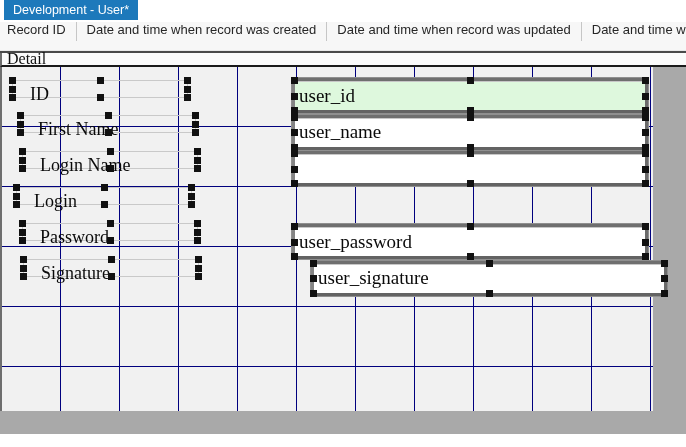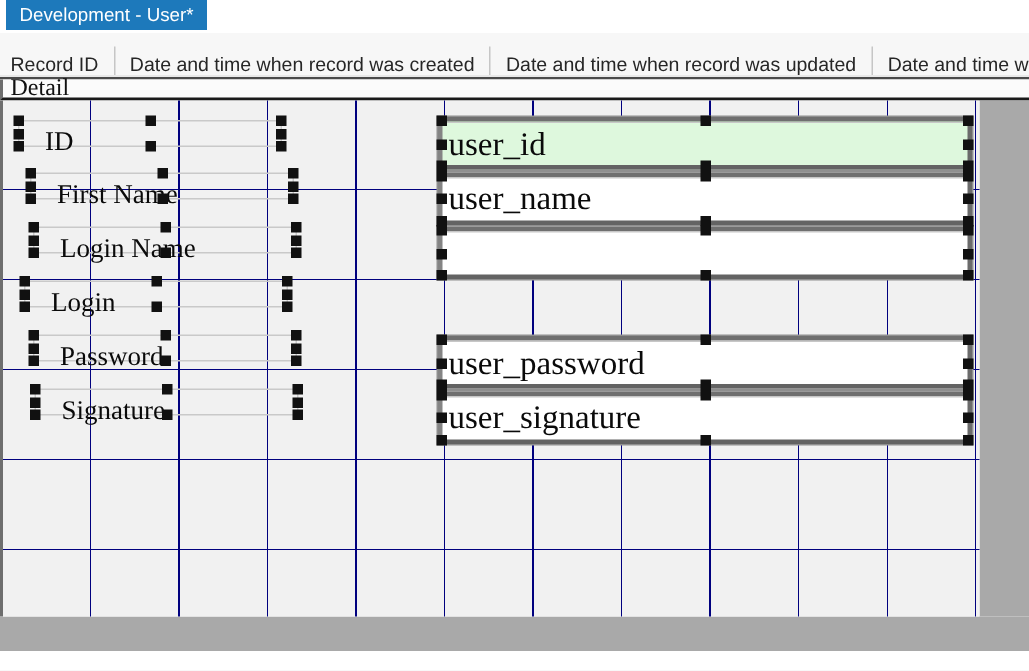--- a/index.html
+++ b/index.html
@@ -10,21 +10,21 @@
   }
   
   .tabstrip{height:22px;background:#ffffff;display:flex;align-items:flex-start;}
   .tab{
     margin-left:4px;height:20px;background:var(--c-tab,#1d79bb);
     color:#ffffff;font-size:12.5px;display:flex;align-items:center;
     padding:0 9px;white-space:nowrap;
   }
   
   .toolbar{
-    height:28px;background:#f7f7f7;display:flex;align-items:flex-end;
+    height:28px;background:#f7f7f7;display:flex;align-items:flex-start;
     white-space:nowrap;overflow:hidden;
   }
   .tb-item{
     font-size:13px;color:#262626;padding:0 10px;flex:0 0 auto;cursor:default;
   }
   .tb-item:first-child{padding-left:7px;}
   .tb-sep{width:1px;height:19px;background:#c6c6c6;flex:0 0 auto;}
   
   .divider{height:3px;background:linear-gradient(#e9e9e9 0 1px,#4a4a4a 1px 3px);}
   
@@ -55,25 +55,25 @@
     width:176px;height:18px;border:1px solid #c9c9c9;background:transparent;
     font-family:"Liberation Serif","DejaVu Serif",serif;font-size:18px;color:#0a0a0a;
     padding:3px 0 0 17px;white-space:nowrap;
   }
   .l0{left:10px;top:13px;} .l1{left:18px;top:48px;} .l2{left:20px;top:84px;}
   .l3{left:14px;top:120px;} .l4{left:20px;top:156px;} .l5{left:21px;top:192px;}
   .field{
     left:290px;width:356px;height:35px;background:#ffffff;
     border:3px solid;border-color:#6f6f6f #6b6b6b #636363 #848484;
     box-shadow:0 0 0 1px #8f8f8f, inset 0 1px 0 #c7c7c7;
-    font-family:"Liberation Serif","DejaVu Serif",serif;font-size:22px;color:#0a0a0a;
+    font-family:"Liberation Serif","DejaVu Serif",serif;font-size:19px;color:#0a0a0a;
     display:flex;align-items:center;padding-left:4px;white-space:nowrap;
   }
   .f0{top:11px;background:var(--c-selected_field_bg,#def8dd);}
-  .f1{top:47.5px;} .f2{top:84px;} .f3{top:120.5px;} .f4{top:157px;} .f5{top:193.5px;}
+  .f1{top:47.5px;} .f2{top:84px;} .f3{top:120.5px;} .f4{top:157px;} .f5{top:193.5px;margin-left:19px;}
   
   .h{
     position:absolute;width:7px;height:7px;background:var(--c-handle,#111111);
     z-index:5;
   }
   .h.tl{left:-4px;top:-4px;} .h.tm{left:calc(50% - 3px);top:-4px;} .h.tr{right:-4px;top:-4px;}
   .h.ml{left:-4px;top:calc(50% - 3px);} .h.mr{right:-4px;top:calc(50% - 3px);}
   .h.bl{left:-4px;bottom:-4px;} .h.bm{left:calc(50% - 3px);bottom:-4px;} .h.br{right:-4px;bottom:-4px;}
 </style>
 </head>

